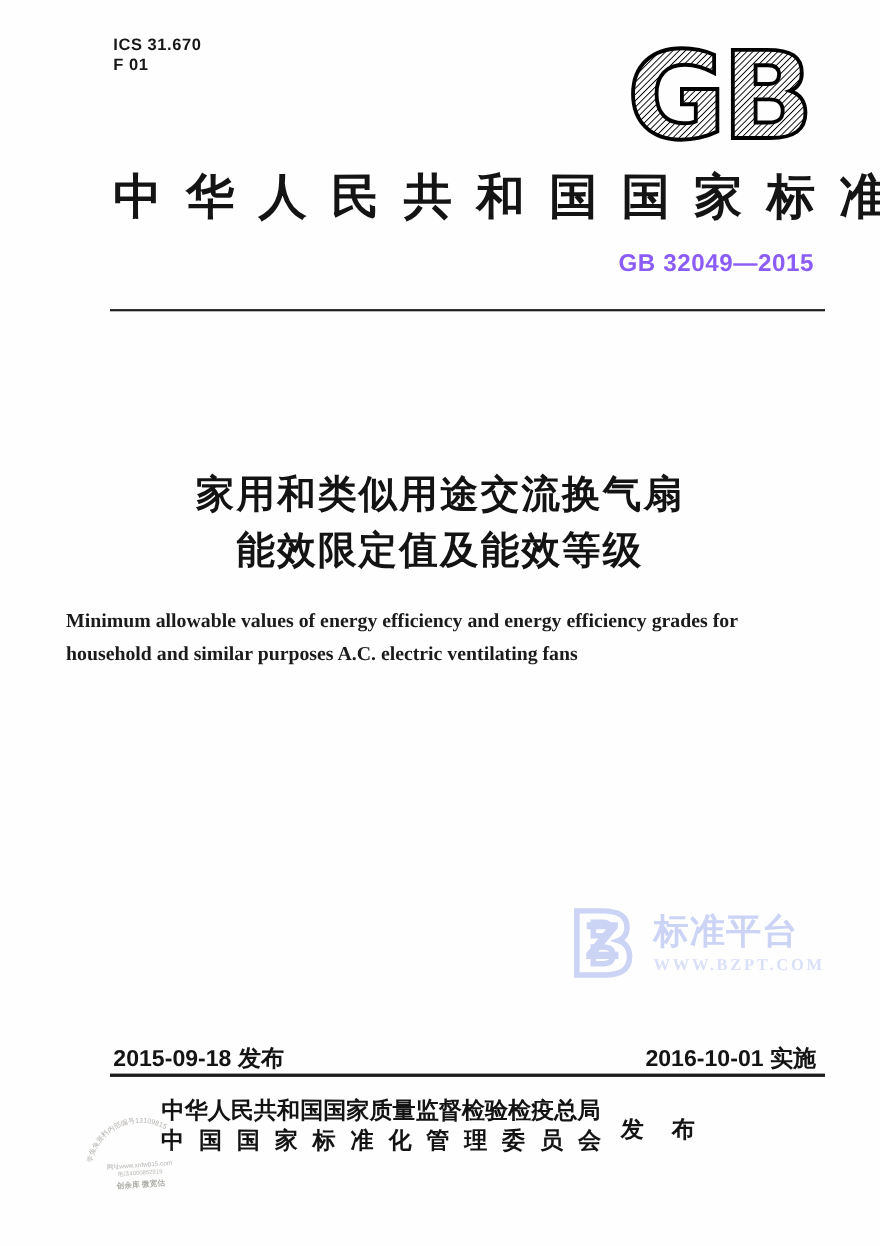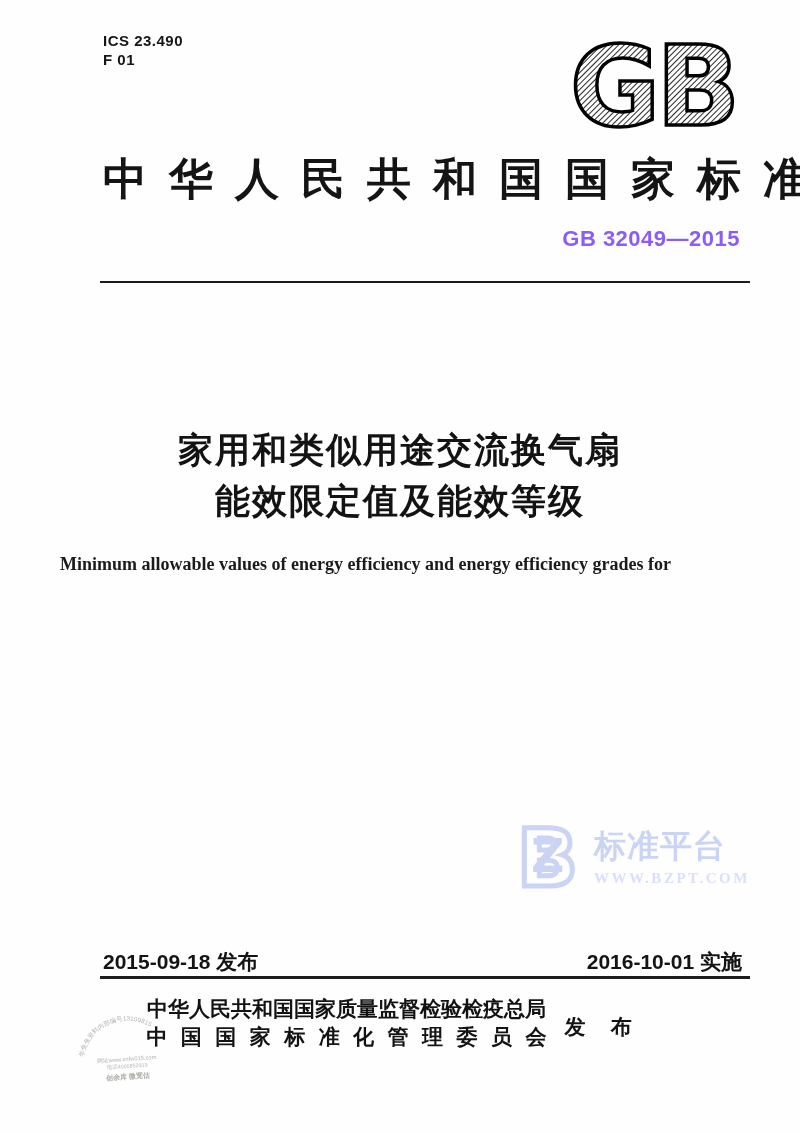--- a/index.html
+++ b/index.html
@@ -102,21 +102,21 @@
     position: absolute; left: 72px; top: 1000px;
     opacity: 0.8; transform: rotate(-4deg);
   }
 </style>
 </head>
 <body>
 
 <div class="page">
 
   <div class="ics-block">
-    <div>ICS 23.490</div>
+    <div>ICS 31.670</div>
     <div>F 01</div>
   </div>
 
   <svg class="gb-logo" viewBox="0 0 196 90" aria-hidden="true">
     <defs>
       <pattern id="hatch" width="4" height="4" patternUnits="userSpaceOnUse" patternTransform="rotate(45)">
         <rect width="4" height="4" fill="#ffffff"></rect>
         <line x1="0" y1="0" x2="0" y2="4" stroke="#000000" stroke-width="1.7"></line>
       </pattern>
     </defs>
@@ -129,20 +129,21 @@
 
   <div class="rule-top"></div>
 
   <div class="title-block">
     <div>家用和类似用途交流换气扇</div>
     <div>能效限定值及能效等级</div>
   </div>
 
   <div class="english-block">
     <div>Minimum allowable values of energy efficiency and energy efficiency grades for</div>
+    <div>household and similar purposes A.C. electric ventilating fans</div>
   </div>
 
   <div class="watermark">
     <svg width="62" height="72" viewBox="0 0 62 72" aria-hidden="true">
       <text x="-3" y="64" font-size="80" font-weight="bold" font-family="'DejaVu Sans', sans-serif" fill="none" stroke-width="5" stroke="#ccd4f5">B</text>
       <text x="11" y="50" font-size="46" font-weight="bold" font-family="'DejaVu Sans', sans-serif" fill="#ccd4f5">Z</text>
     </svg>
     <div class="wm-text-col">
       <div class="wm-site-name">标准平台</div>
       <div class="wm-site-url">WWW.BZPT.COM</div>

